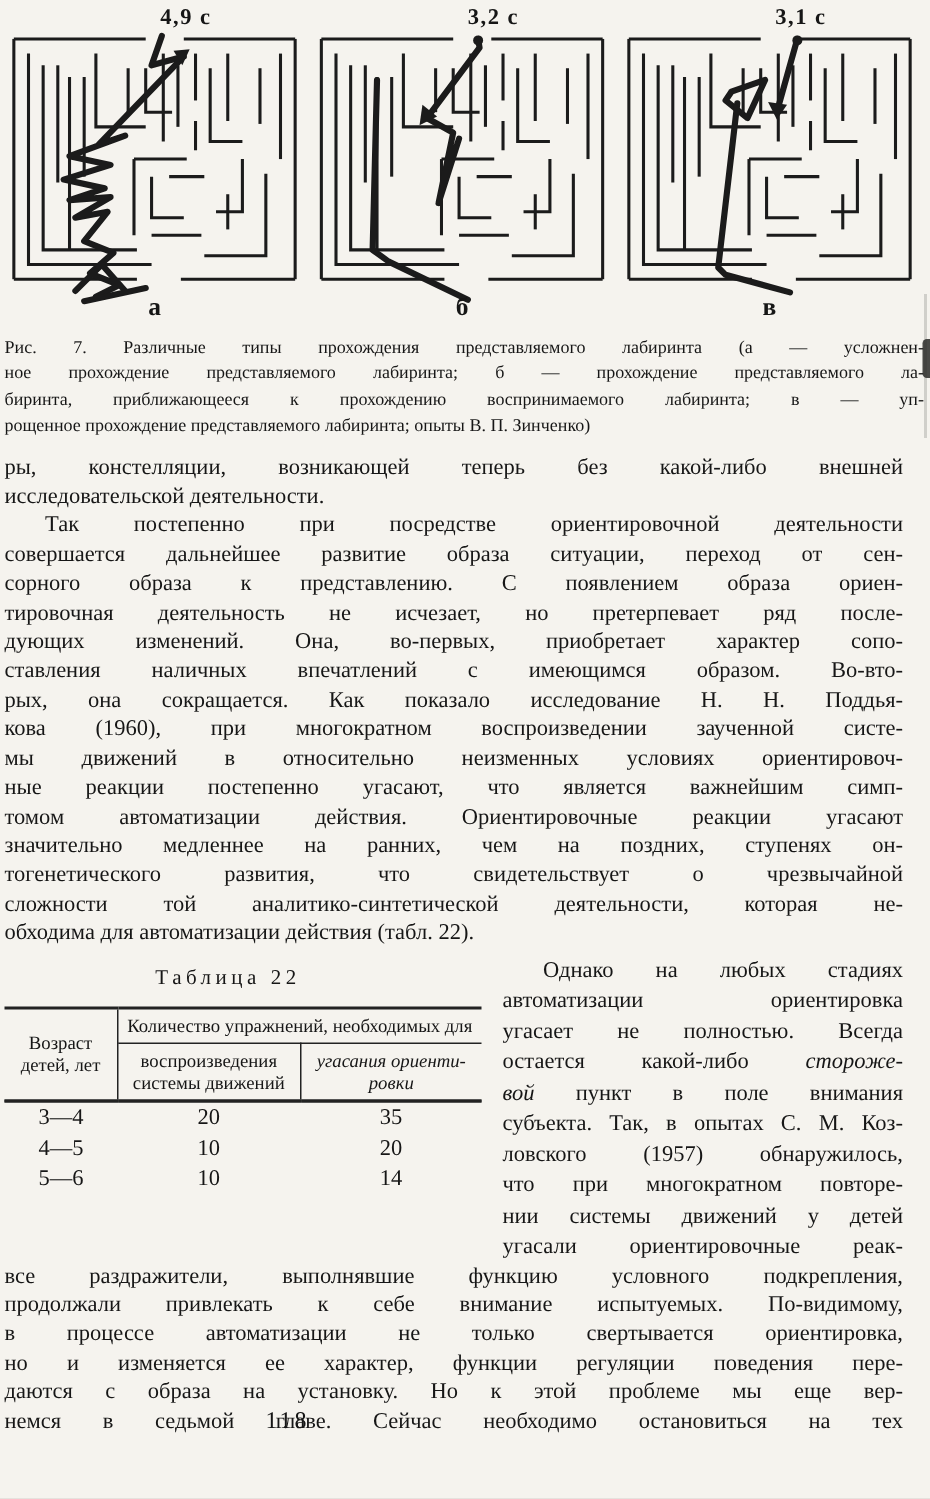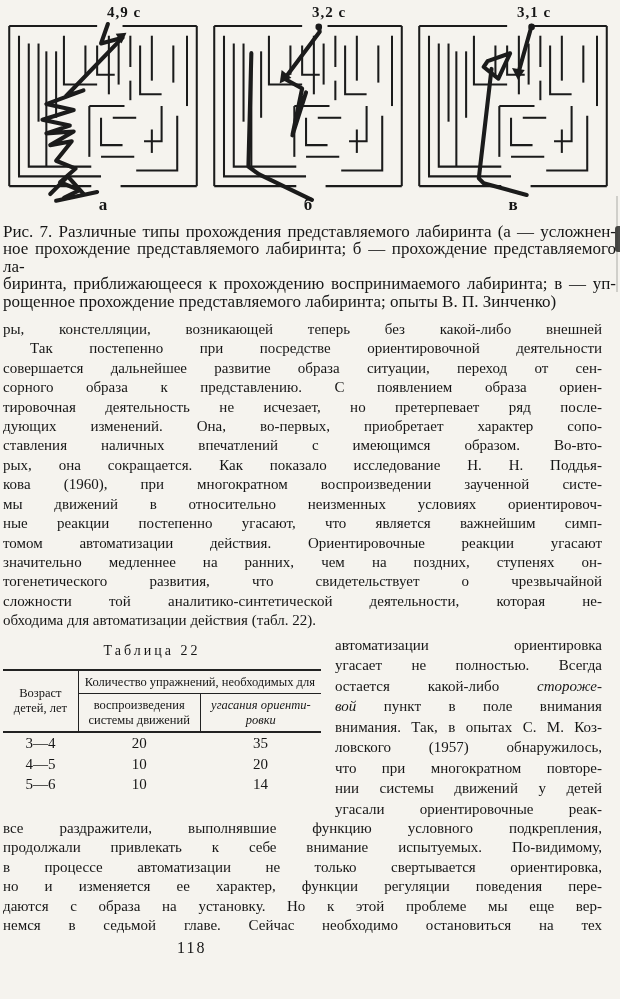--- a/index.html
+++ b/index.html
@@ -8,21 +8,21 @@
     background:#f5f3ee;color:#161616;overflow:hidden;
     font-family:"Liberation Serif","DejaVu Serif",serif;
   }
   
   .fig-row{display:flex;justify-content:space-between;padding:4px 8px 0 4px;}
   .maze-block{width:198px;}
   .maze-time{height:20px;font-size:15px;font-weight:700;text-align:center;padding-left:42px;letter-spacing:1px;}
   .maze-svg{display:block;width:192px;height:168px;overflow:visible;margin:0 auto;}
   .maze-letter{text-align:center;font-size:17px;font-weight:700;line-height:20px;margin-top:3px;}
   
-  .caption{margin:8px 4px 10px 3px;font-size:17px;line-height:17.4px;}
+  .caption{margin:8px 4px 10px 3px;font-size:12px;line-height:17.4px;}
   .para{margin:0 18px 0 3px;font-size:15px;line-height:19.4px;}
   .tline{text-align:justify;text-align-last:justify;white-space:normal;}
   .tlast{text-align-last:auto;}
   .tindent{padding-left:27px;}
   
   .mid-row{display:flex;align-items:flex-start;margin:4px 18px 0 3px;}
   .tbl-col{width:322px;flex:0 0 322px;}
   .right-col{flex:1;margin-left:10px;font-size:15px;line-height:20.5px;}
   .tbl-caption{text-align:center;padding-right:24px;letter-spacing:3px;font-size:14px;margin:8px 0 10px 0;}
   table.data{border-collapse:collapse;width:318px;font-size:12.5px;line-height:14.5px;}
@@ -173,20 +173,21 @@
 
   <div class="caption">
       <div class="tline">Рис. 7. Различные типы прохождения представляемого лабиринта (а — усложнен-</div>
       <div class="tline">ное прохождение представляемого лабиринта; б — прохождение представляемого ла-</div>
       <div class="tline">биринта, приближающееся к прохождению воспринимаемого лабиринта; в — уп-</div>
       <div class="tline tlast">рощенное прохождение представляемого лабиринта; опыты В. П. Зинченко)</div>
     </div>
 
   <div class="para">
       <div class="tline">ры, констелляции, возникающей теперь без какой-либо внешней</div>
+      <div class="tline tlast">исследовательской деятельности.</div>
     </div>
   <div class="para">
       <div class="tline tindent">Так постепенно при посредстве ориентировочной деятельности</div>
       <div class="tline">совершается дальнейшее развитие образа ситуации, переход от сен-</div>
       <div class="tline">сорного образа к представлению. С появлением образа ориен-</div>
       <div class="tline">тировочная деятельность не исчезает, но претерпевает ряд после-</div>
       <div class="tline">дующих изменений. Она, во-первых, приобретает характер сопо-</div>
       <div class="tline">ставления наличных впечатлений с имеющимся образом. Во-вто-</div>
       <div class="tline">рых, она сокращается. Как показало исследование Н. Н. Поддья-</div>
       <div class="tline">кова (1960), при многократном воспроизведении заученной систе-</div>
@@ -226,25 +227,26 @@
             </tr>
             <tr>
               <td>5—6</td>
               <td>10</td>
               <td>14</td>
             </tr>
           </tbody>
       </table>
     </div>
     <div class="right-col">
+        <div class="tline tindent">Однако на любых стадиях</div>
         <div class="tline">автоматизации ориентировка</div>
         <div class="tline">угасает не полностью. Всегда</div>
         <div class="tline">остается какой-либо <i>стороже-</i></div>
         <div class="tline"><i>вой</i> пункт в поле внимания</div>
-        <div class="tline">внимания. Так, в опытах С. М. Коз-</div>
+        <div class="tline">субъекта. Так, в опытах С. М. Коз-</div>
         <div class="tline">ловского (1957) обнаружилось,</div>
         <div class="tline">что при многократном повторе-</div>
         <div class="tline">нии системы движений у детей</div>
         <div class="tline">угасали ориентировочные реак-</div>
       </div>
   </div>
 
   <div class="para">
       <div class="tline">все раздражители, выполнявшие функцию условного подкрепления,</div>
       <div class="tline">продолжали привлекать к себе внимание испытуемых. По-видимому,</div>

